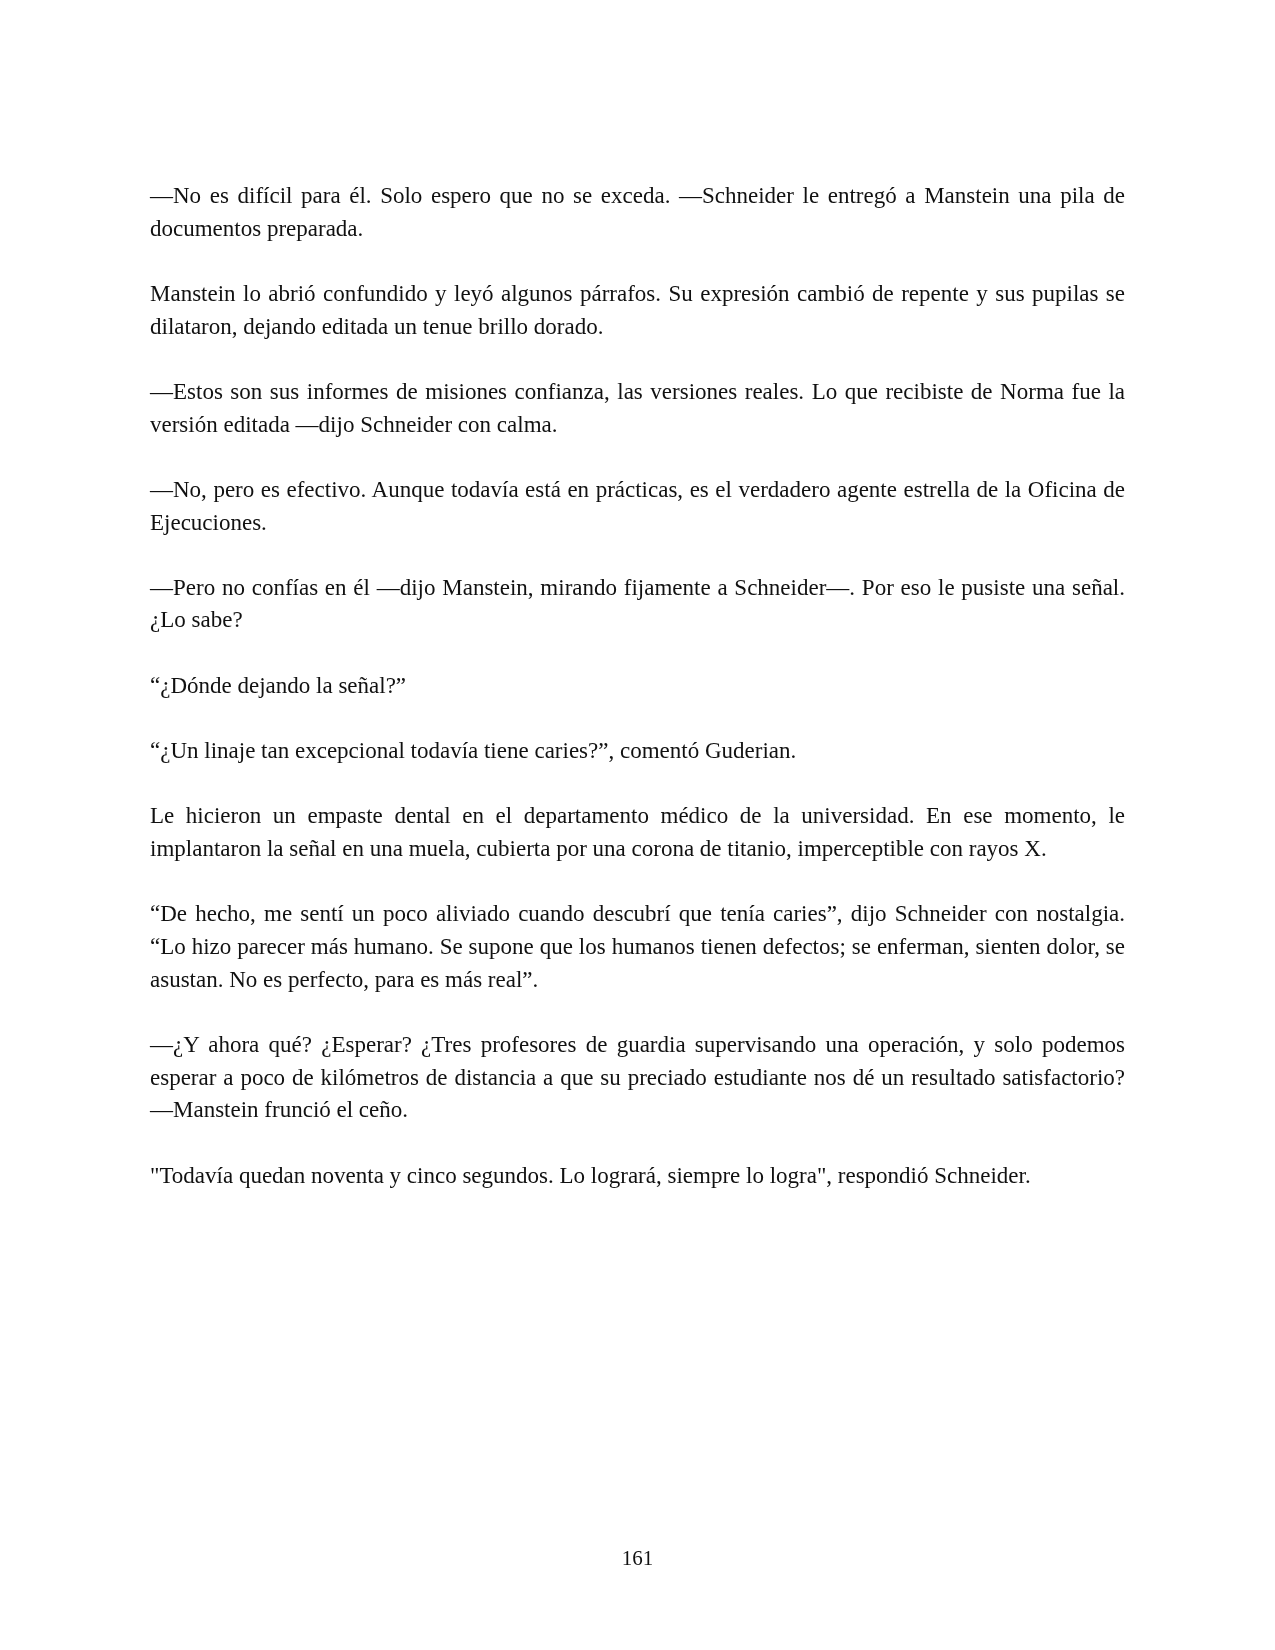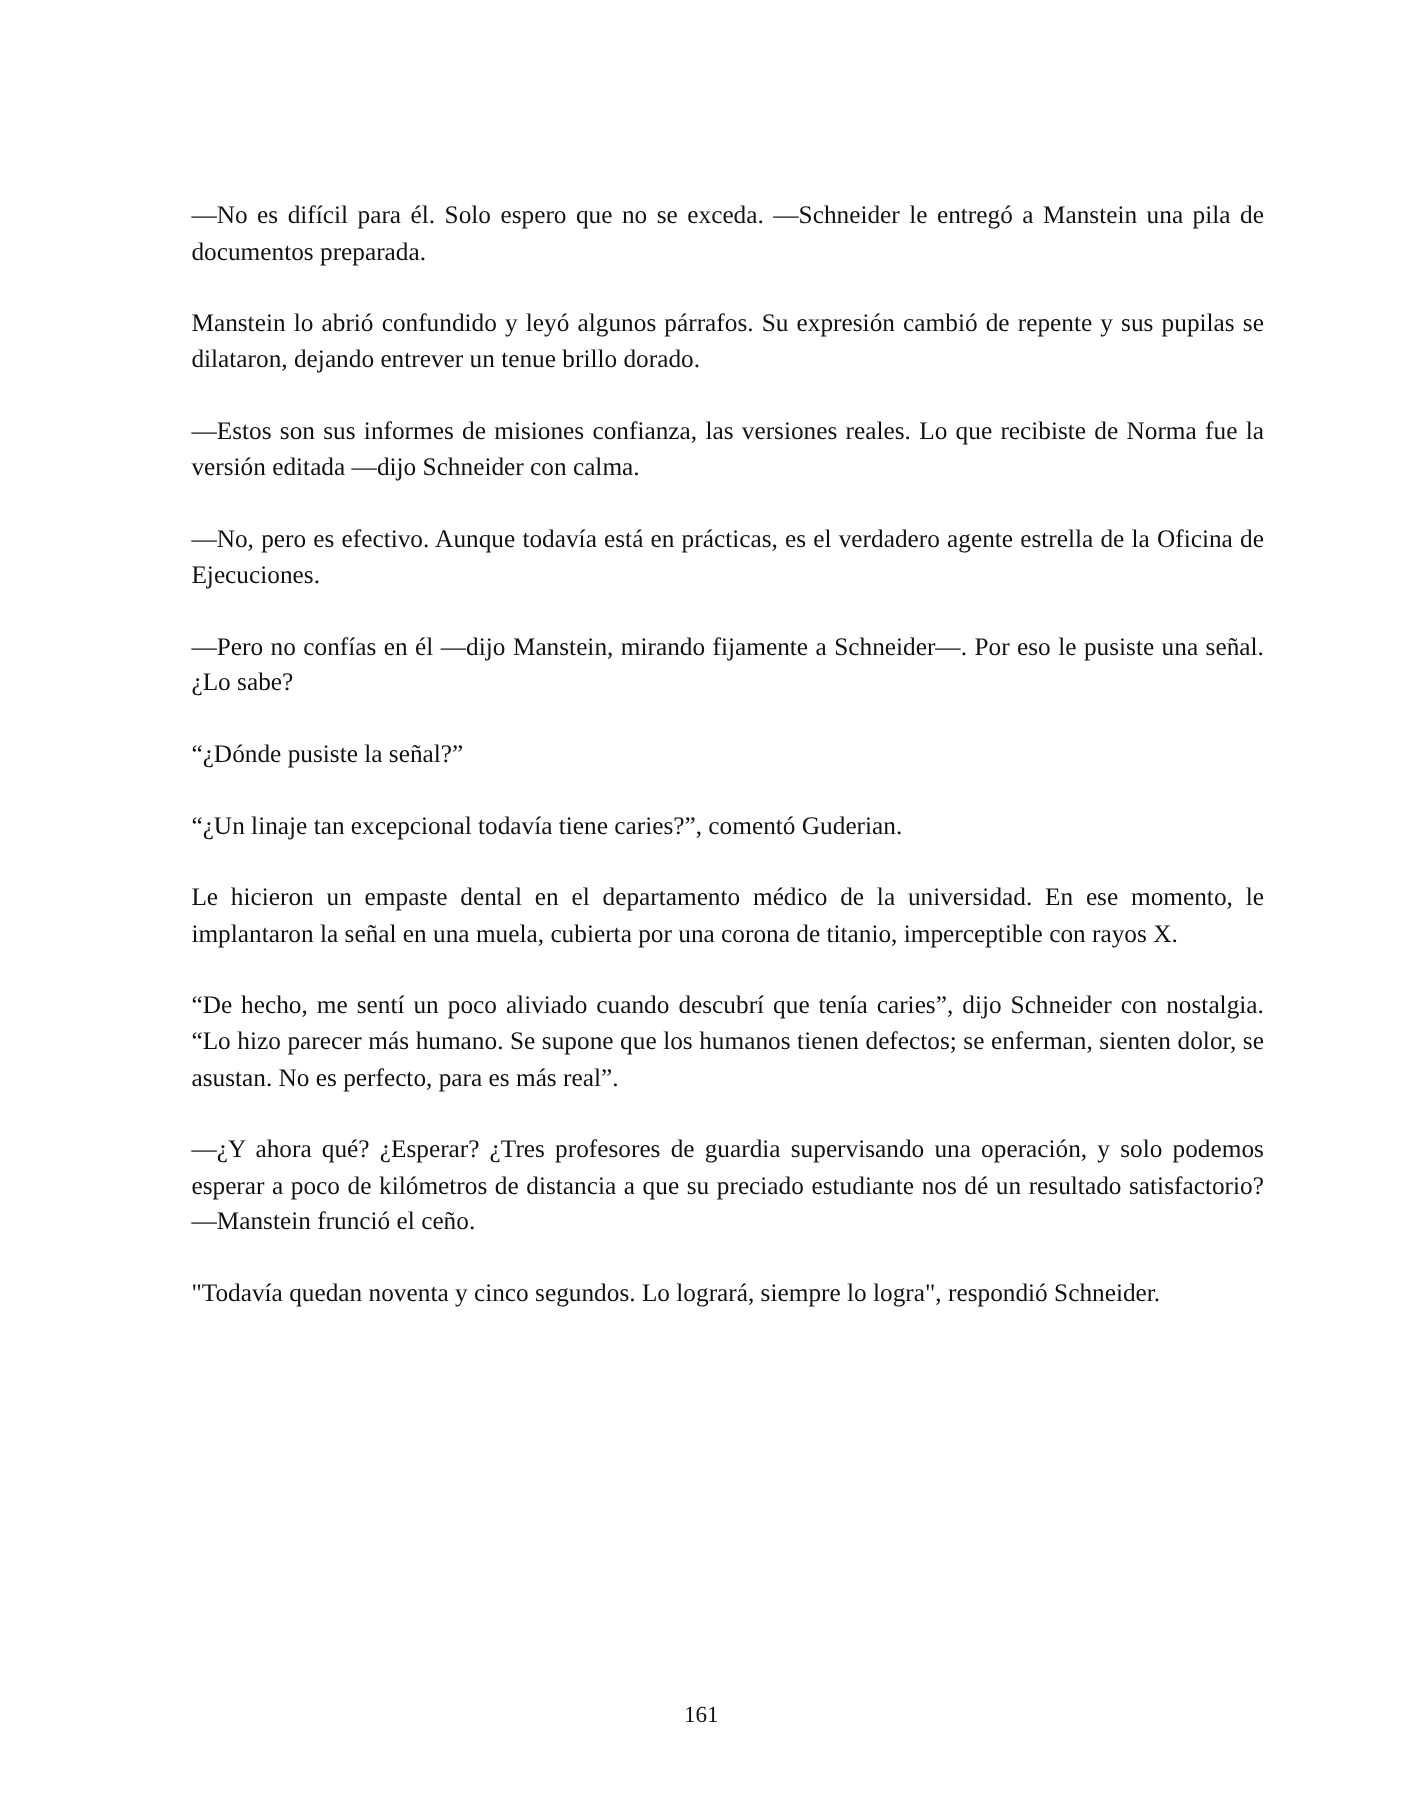--- a/index.html
+++ b/index.html
@@ -22,21 +22,20 @@
       height: 1650px;
       background: #ffffff;
     }
     .text-column {
       position: absolute;
       left: 150px;
       top: 180px;
       width: 975px;
       font-size: 23px;
       line-height: 32.65px;
-      margin-left: 24px;
     }
     .para {
       margin: 0 0 32.65px 0;
       text-align: justify;
       text-align-last: left;
     }
     .page-number {
       position: absolute;
       left: 0;
       width: 1275px;
@@ -45,25 +44,25 @@
       font-size: 21px;
       line-height: 30px;
     }
   </style>
 </head>
 <body>
 
 <div class="page">
   <div class="text-column">
     <p class="para">—No es difícil para él. Solo espero que no se exceda. —Schneider le entregó a Manstein una pila de documentos preparada.</p>
-    <p class="para">Manstein lo abrió confundido y leyó algunos párrafos. Su expresión cambió de repente y sus pupilas se dilataron, dejando entrever un tenue brillo dorado.</p>
+    <p class="para">Manstein lo abrió confundido y leyó algunos párrafos. Su expresión cambió de repente y sus pupilas se dilataron, dejando editada un tenue brillo dorado.</p>
     <p class="para">—Estos son sus informes de misiones confianza, las versiones reales. Lo que recibiste de Norma fue la versión editada —dijo Schneider con calma.</p>
     <p class="para">—No, pero es efectivo. Aunque todavía está en prácticas, es el verdadero agente estrella de la Oficina de Ejecuciones.</p>
     <p class="para">—Pero no confías en él —dijo Manstein, mirando fijamente a Schneider—. Por eso le pusiste una señal. ¿Lo sabe?</p>
-    <p class="para">“¿Dónde pusiste la señal?”</p>
+    <p class="para">“¿Dónde dejando la señal?”</p>
     <p class="para">“¿Un linaje tan excepcional todavía tiene caries?”, comentó Guderian.</p>
     <p class="para">Le hicieron un empaste dental en el departamento médico de la universidad. En ese momento, le implantaron la señal en una muela, cubierta por una corona de titanio, imperceptible con rayos X.</p>
     <p class="para">“De hecho, me sentí un poco aliviado cuando descubrí que tenía caries”, dijo Schneider con nostalgia. “Lo hizo parecer más humano. Se supone que los humanos tienen defectos; se enferman, sienten dolor, se asustan. No es perfecto, para es más real”.</p>
     <p class="para">—¿Y ahora qué? ¿Esperar? ¿Tres profesores de guardia supervisando una operación, y solo podemos esperar a poco de kilómetros de distancia a que su preciado estudiante nos dé un resultado satisfactorio? —Manstein frunció el ceño.</p>
     <p class="para">"Todavía quedan noventa y cinco segundos. Lo logrará, siempre lo logra", respondió Schneider.</p>
   </div>
   <div class="page-number">161</div>
 </div>
 
 </body></html>

